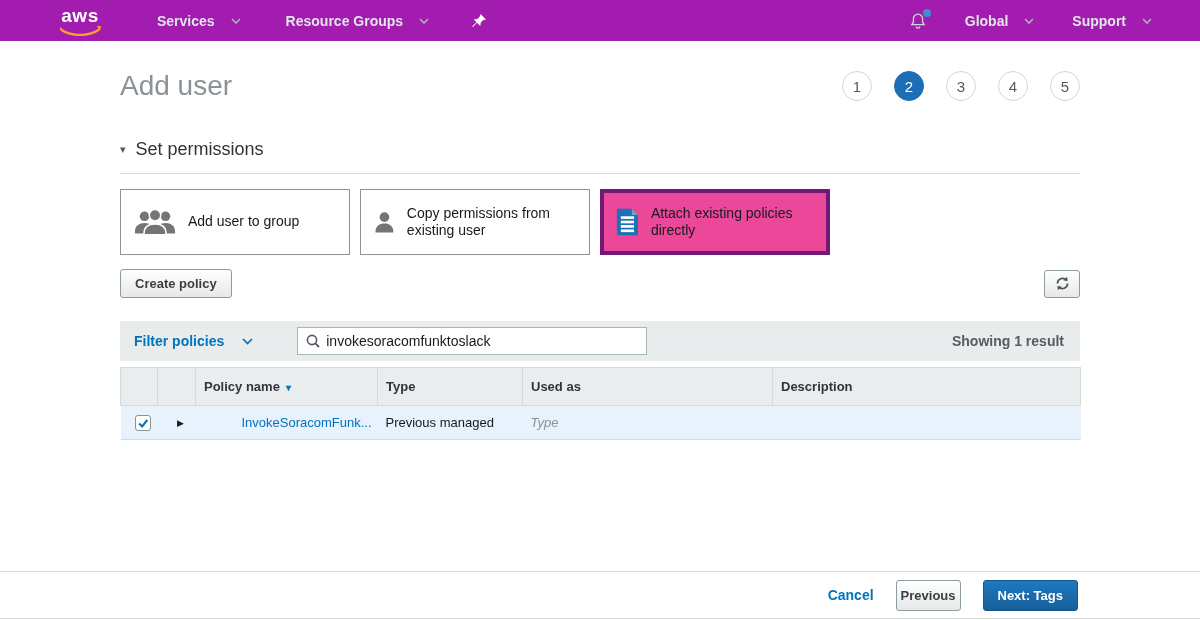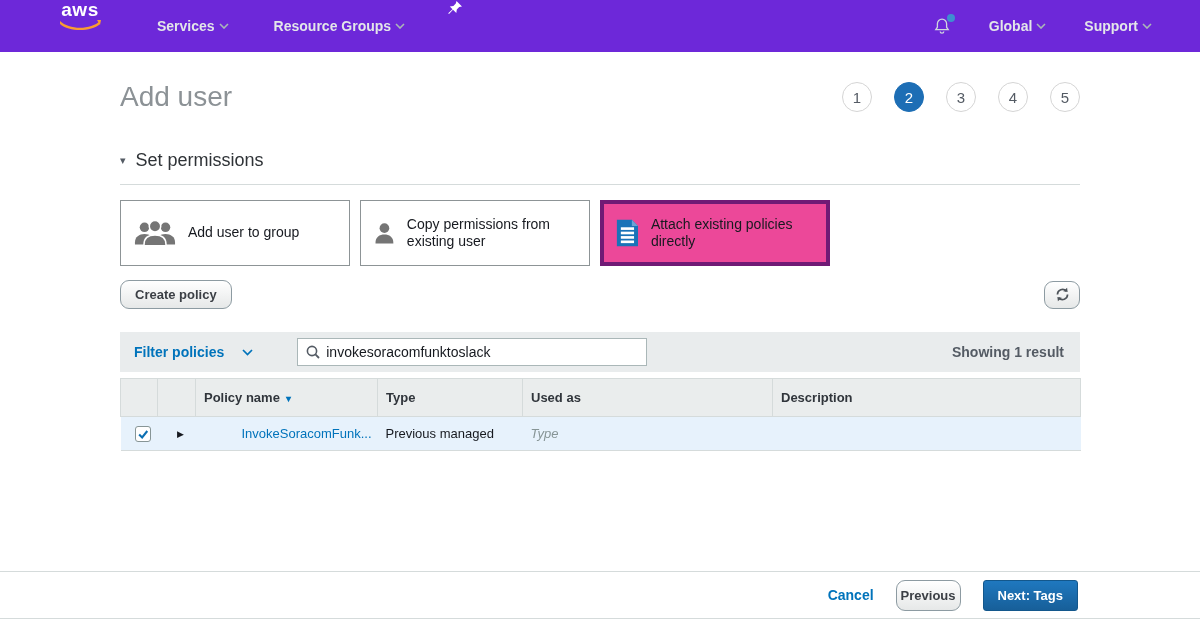--- a/index.html
+++ b/index.html
@@ -1,23 +1,23 @@
 <!DOCTYPE html>
 <html><head>
 <meta charset="utf-8">
 <style>
   * { margin:0; padding:0; box-sizing:border-box; }
   html,body { width:1200px; height:620px; background:#fff; font-family:"Liberation Sans", sans-serif; overflow:hidden; position:relative; }
 
   
-  .topnav { height:52px; background:#6d28d9; display:flex; }
+  .topnav { height:41px; background:#a21caf; display:flex; align-items:center; }
   .aws-logo { margin-left:58px; position:relative; width:44px; height:30px; cursor:pointer; }
   .aws-logo .aws-text { color:#fff; font-size:19px; font-weight:bold; letter-spacing:.5px; line-height:20px; display:block; text-align:center; }
   .aws-logo svg { position:absolute; left:1px; top:19px; }
-  .nav-item { display:flex; align-items:center; gap:4px; color:#e3e6e9; font-size:14px; font-weight:bold; cursor:pointer; }
+  .nav-item { display:flex; align-items:center; gap:16px; color:#e3e6e9; font-size:14px; font-weight:bold; cursor:pointer; }
   .nav-item.services { margin-left:55px; }
   .nav-item.resource-groups { margin-left:45px; }
   .nav-pin { margin-left:42px; cursor:pointer; display:flex; }
   .nav-right { margin-left:auto; display:flex; align-items:center; margin-right:48px; gap:38px; }
   .bell-wrap { position:relative; display:flex; cursor:pointer; }
   .bell-dot { position:absolute; right:-4px; top:-3px; width:8px; height:8px; border-radius:50%; background:#3e8ed0; }
   .chev { display:inline-block; }
 
   
   .content { width:960px; margin-left:120px; }
@@ -31,21 +31,21 @@
   .section-heading { margin-top:30px; display:flex; align-items:center; gap:10px; border-bottom:1px solid #d5dbdb; padding-bottom:13px; }
   .section-heading .caret { color:#545b64; font-size:11px; }
   .section-heading .heading-text { font-size:18px; color:#2f3337; }
 
   .cards { display:flex; gap:10px; margin-top:15px; }
   .perm-card { width:230px; height:66px; border:1px solid #8d9496; background:#fff; display:flex; align-items:center; padding-left:13px; gap:12px; cursor:pointer; }
   .perm-card.selected { border:4px solid #701a75; background:#ec4899; padding-left:12px; }
   .perm-card .card-label { font-size:14px; color:#16191f; line-height:1.25; padding-right:8px; }
 
   .toolbar-row { margin-top:14px; display:flex; justify-content:space-between; align-items:center; }
-  .btn-default { background:linear-gradient(#ffffff,#e6e8e8); border:1px solid #8d9ba2; border-radius:9px; font-weight:bold; font-size:13px; color:#3b3f45; padding:6px 14px; cursor:pointer; font-family:"Liberation Sans",sans-serif; }
+  .btn-default { background:linear-gradient(#ffffff,#e6e8e8); border:1px solid #8d9ba2; border-radius:3px; font-weight:bold; font-size:13px; color:#3b3f45; padding:6px 14px; cursor:pointer; font-family:"Liberation Sans",sans-serif; }
   .btn-icon { width:36px; height:28px; display:flex; align-items:center; justify-content:center; padding:0; }
 
   .filter-bar { margin-top:23px; height:40px; background:#e9eced; display:flex; align-items:center; padding:0 12px; }
   .filter-label { display:flex; align-items:center; gap:18px; color:#0073bb; font-weight:bold; font-size:14px; margin-left:2px; cursor:pointer; }
   .search-box { margin-left:44px; width:350px; height:28px; background:#fff; border:1px solid #aab7b8; border-radius:0; display:flex; align-items:center; padding:0 8px; gap:6px; }
   .search-box input { border:none; outline:none; flex:1; font-size:14px; color:#16191f; font-family:"Liberation Sans",sans-serif; background:transparent; }
   .results-text { margin-left:auto; font-weight:bold; font-size:14px; color:#545b64; margin-right:4px; }
 
   table.policy-table { width:960px; border-collapse:collapse; margin-top:6px; table-layout:fixed; }
   .policy-table th { background:#eaeded; height:38px; border:1px solid #d5dbdb; border-left:none; font-size:13px; color:#30353b; text-align:left; padding-left:8px; font-weight:bold; }

